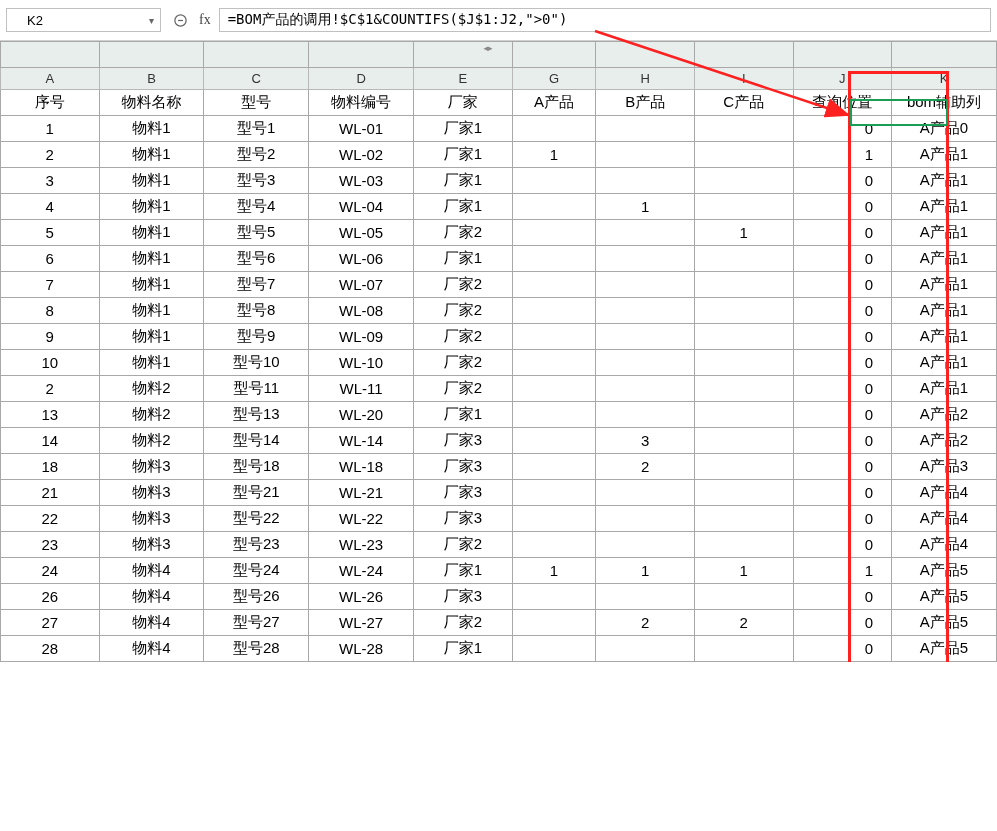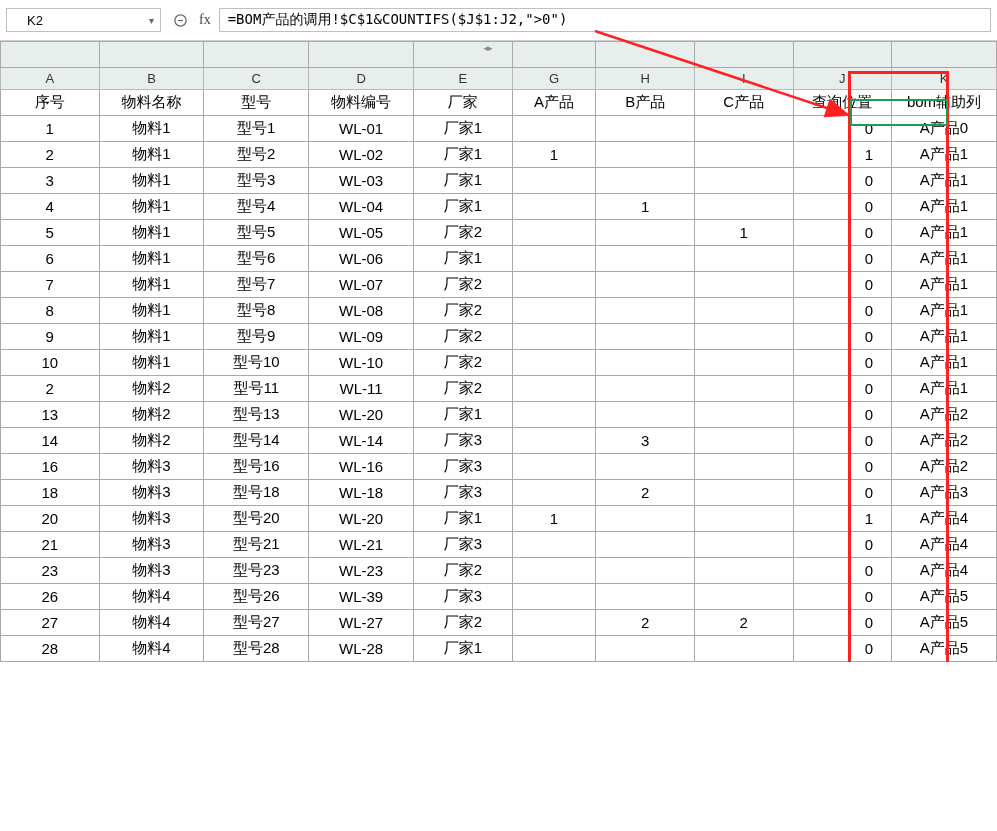--- a/index.html
+++ b/index.html
@@ -248,84 +248,84 @@
           <td>型号14</td>
           <td>WL-14</td>
           <td>厂家3</td>
           <td></td>
           <td>3</td>
           <td></td>
           <td style="text-align: right; padding-right: 18px;">0</td>
           <td>A产品2</td>
         </tr>
         <tr>
-          <td>16</td>
-          <td>物料3</td>
-          <td>型号16</td>
-          <td>WL-16</td>
-          <td>厂家3</td>
-          <td></td>
-          <td></td>
-          <td></td>
-          <td style="text-align: right; padding-right: 18px;">0</td>
-          <td>A产品2</td>
-        </tr>
-        <tr>
           <td>18</td>
           <td>物料3</td>
           <td>型号18</td>
           <td>WL-18</td>
           <td>厂家3</td>
           <td></td>
           <td>2</td>
           <td></td>
           <td style="text-align: right; padding-right: 18px;">0</td>
           <td>A产品3</td>
         </tr>
         <tr>
-          <td>20</td>
-          <td>物料3</td>
-          <td>型号20</td>
-          <td>WL-20</td>
-          <td>厂家1</td>
-          <td>1</td>
-          <td></td>
-          <td></td>
-          <td style="text-align: right; padding-right: 18px;">1</td>
-          <td>A产品4</td>
-        </tr>
-        <tr>
           <td>21</td>
           <td>物料3</td>
           <td>型号21</td>
           <td>WL-21</td>
           <td>厂家3</td>
           <td></td>
           <td></td>
           <td></td>
           <td style="text-align: right; padding-right: 18px;">0</td>
           <td>A产品4</td>
         </tr>
         <tr>
+          <td>22</td>
+          <td>物料3</td>
+          <td>型号22</td>
+          <td>WL-22</td>
+          <td>厂家3</td>
+          <td></td>
+          <td></td>
+          <td></td>
+          <td style="text-align: right; padding-right: 18px;">0</td>
+          <td>A产品4</td>
+        </tr>
+        <tr>
           <td>23</td>
           <td>物料3</td>
           <td>型号23</td>
           <td>WL-23</td>
           <td>厂家2</td>
           <td></td>
           <td></td>
           <td></td>
           <td style="text-align: right; padding-right: 18px;">0</td>
           <td>A产品4</td>
         </tr>
         <tr>
+          <td>24</td>
+          <td>物料4</td>
+          <td>型号24</td>
+          <td>WL-24</td>
+          <td>厂家1</td>
+          <td>1</td>
+          <td>1</td>
+          <td>1</td>
+          <td style="text-align: right; padding-right: 18px;">1</td>
+          <td>A产品5</td>
+        </tr>
+        <tr>
           <td>26</td>
           <td>物料4</td>
           <td>型号26</td>
-          <td>WL-39</td>
+          <td>WL-26</td>
           <td>厂家3</td>
           <td></td>
           <td></td>
           <td></td>
           <td style="text-align: right; padding-right: 18px;">0</td>
           <td>A产品5</td>
         </tr>
         <tr>
           <td>27</td>
           <td>物料4</td>

